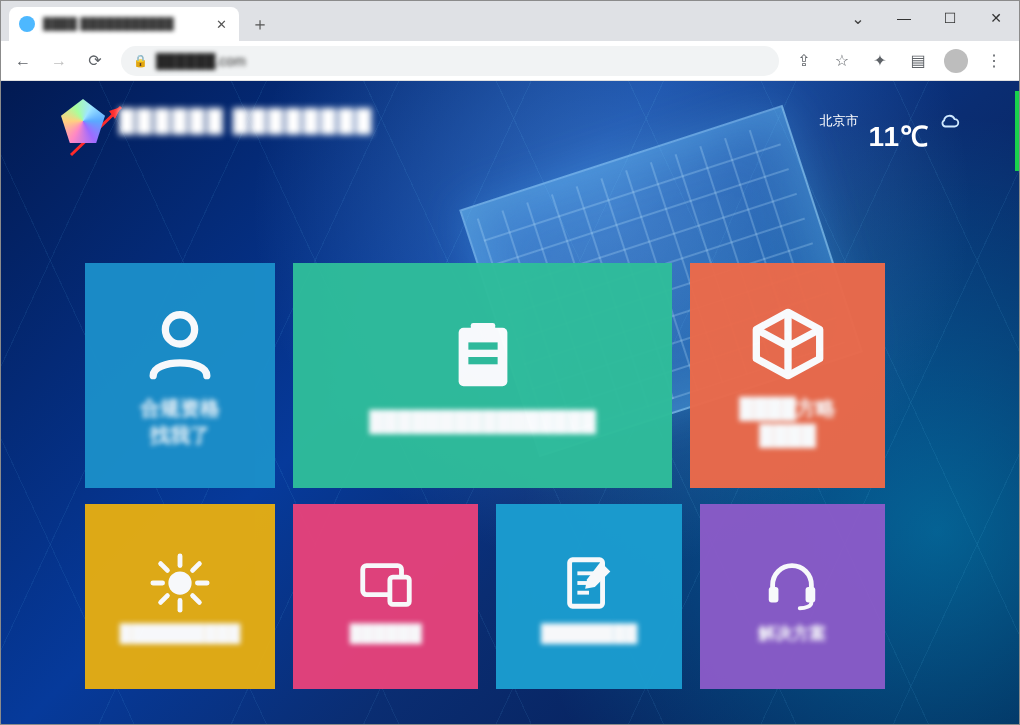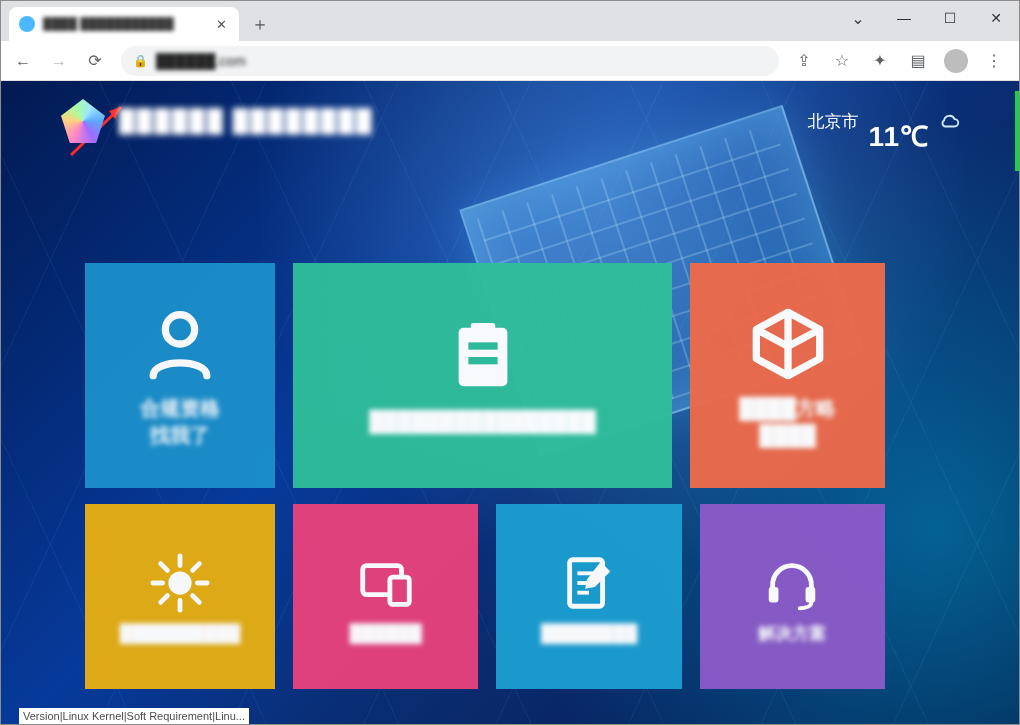--- a/index.html
+++ b/index.html
@@ -57,21 +57,21 @@
     content:""; position:absolute; inset:12px;
     background: repeating-linear-gradient(0deg, rgba(190,230,255,.25) 0 2px, transparent 2px 26px),
                 repeating-linear-gradient(90deg, rgba(190,230,255,.25) 0 2px, transparent 2px 26px);
   }
 
   .topbar { position: absolute; left: 0; right: 0; top: 0; height: 80px; display: flex; align-items: center; padding: 0 58px 0 60px; color: #fff; }
   .logo { width: 44px; height: 44px; background: conic-gradient(from 30deg, #9fe6ff, #5aa9ff, #9f6bff, #ff88c4, #ffd080, #a8ff9c, #9fe6ff); clip-path: polygon(50% 0, 100% 38%, 80% 100%, 20% 100%, 0 38%); margin-right: 14px; }
   .site-title { font-size: 22px; font-weight: 600; letter-spacing: 2px; filter: blur(3px); }
   .spacer { flex: 1; }
   .weather { display: flex; align-items: center; gap: 10px; white-space: nowrap; }
-  .w-city { font-size: 17px; }
+  .w-city { font-size: 13px; }
   .w-temp { font-size: 28px; font-weight: 600; letter-spacing: 1px; margin-top: 27px; }
   .w-icon { width: 22px; height: 22px; }
 
   .arrow { position: absolute; left: 62px; top: 18px; width: 70px; height: 60px; pointer-events: none; }
 
   
   .grid { position: absolute; left: 84px; top: 182px; width: 800px; display: flex; flex-direction: column; gap: 16px; }
   .row { display: flex; gap: 18px; }
   .tile { position: relative; display: flex; flex-direction: column; align-items: center; justify-content: center; color: #fff; text-align: center; padding: 18px 10px 14px; opacity: .97; }
   .tile .ic { height: 74px; display:flex; align-items:center; justify-content:center; margin-bottom: 14px; }
@@ -242,15 +242,14 @@
                 <rect x="8" y="36" width="10" height="16" rx="3" fill="#fff"></rect>
                 <rect x="46" y="36" width="10" height="16" rx="3" fill="#fff"></rect>
                 <path d="M52 52c0 4-6 6-12 6" fill="none" stroke="#fff" stroke-width="4" stroke-linecap="round"></path>
               </svg>
           </div>
           <div class="tile-label">解决方案</div>
         </div>
       </div>
     </div>
 
-    <div class="statusbar">Version|Linux Kernel|Soft Requirement|Linu...</div>
   </div>
 </div>
 
 </body></html>

